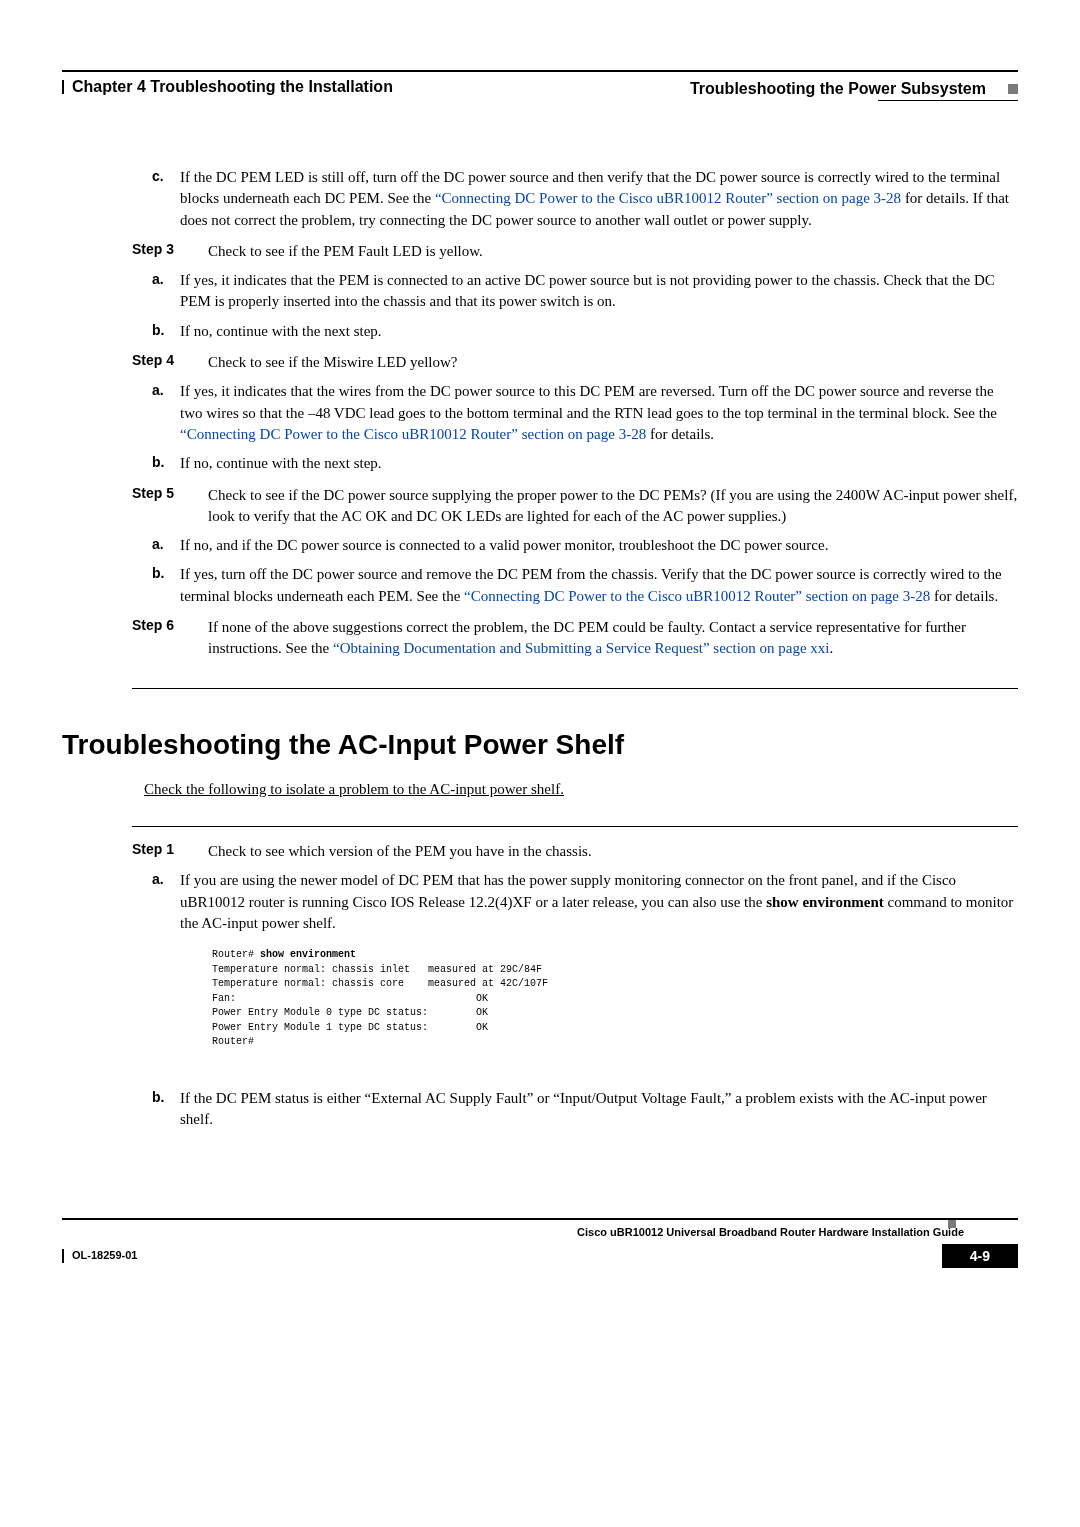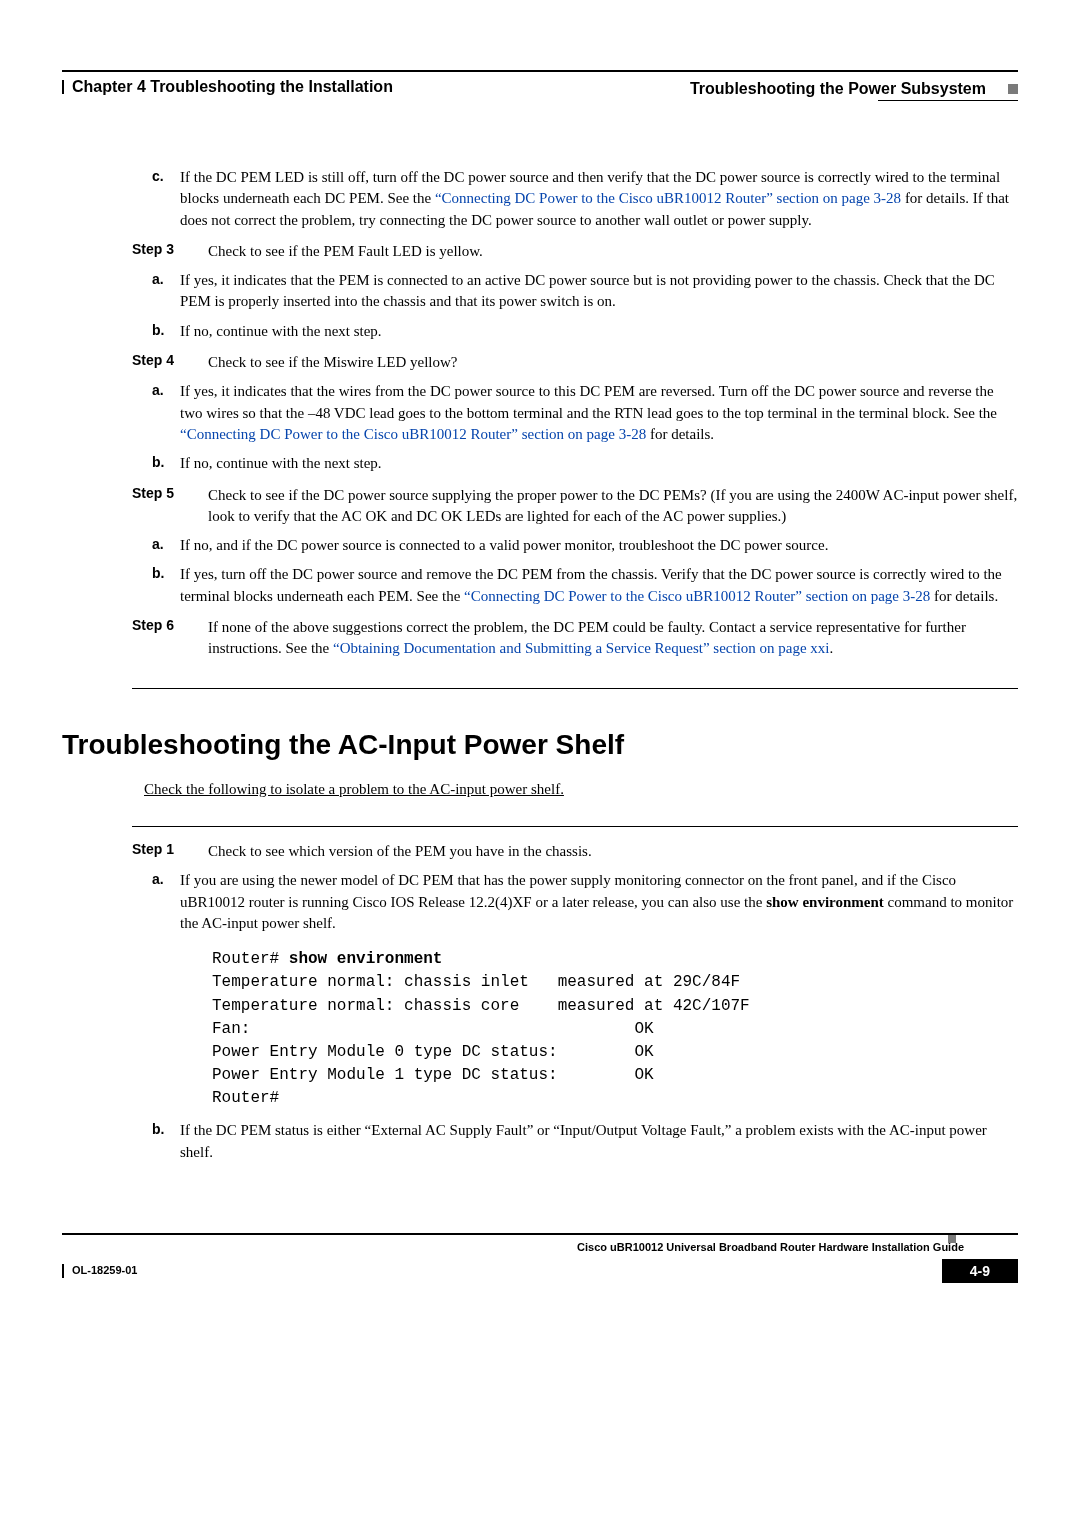--- a/index.html
+++ b/index.html
@@ -120,33 +120,33 @@
     line-height: 1.42;
     text-decoration: underline;
   }
   .step-toprule {
     border: none;
     border-top: 1.5px solid #000;
     margin: 8px 0 14px 70px;
   }
   .codeblock {
     font-family: "Courier New", monospace;
-    font-size: 16px;
+    font-size: 10px;
     white-space: pre;
-    margin: 14px 0 2px 32px;
+    margin: 14px 0 30px 32px;
     line-height: 1.45;
   }
   .codeblock .cmd {
     font-weight: bold;
   }
   .bold-inline {
     font-weight: bold;
   }
   .footer {
-    margin-top: 70px;
+    margin-top: 88px;
     position: relative;
   }
   .footrule {
     border: none;
     border-top: 2px solid #000;
     margin: 0 0 6px 0;
   }
   .foot-row1 {
     font-family: Helvetica, Arial, sans-serif;
     font-weight: bold;

